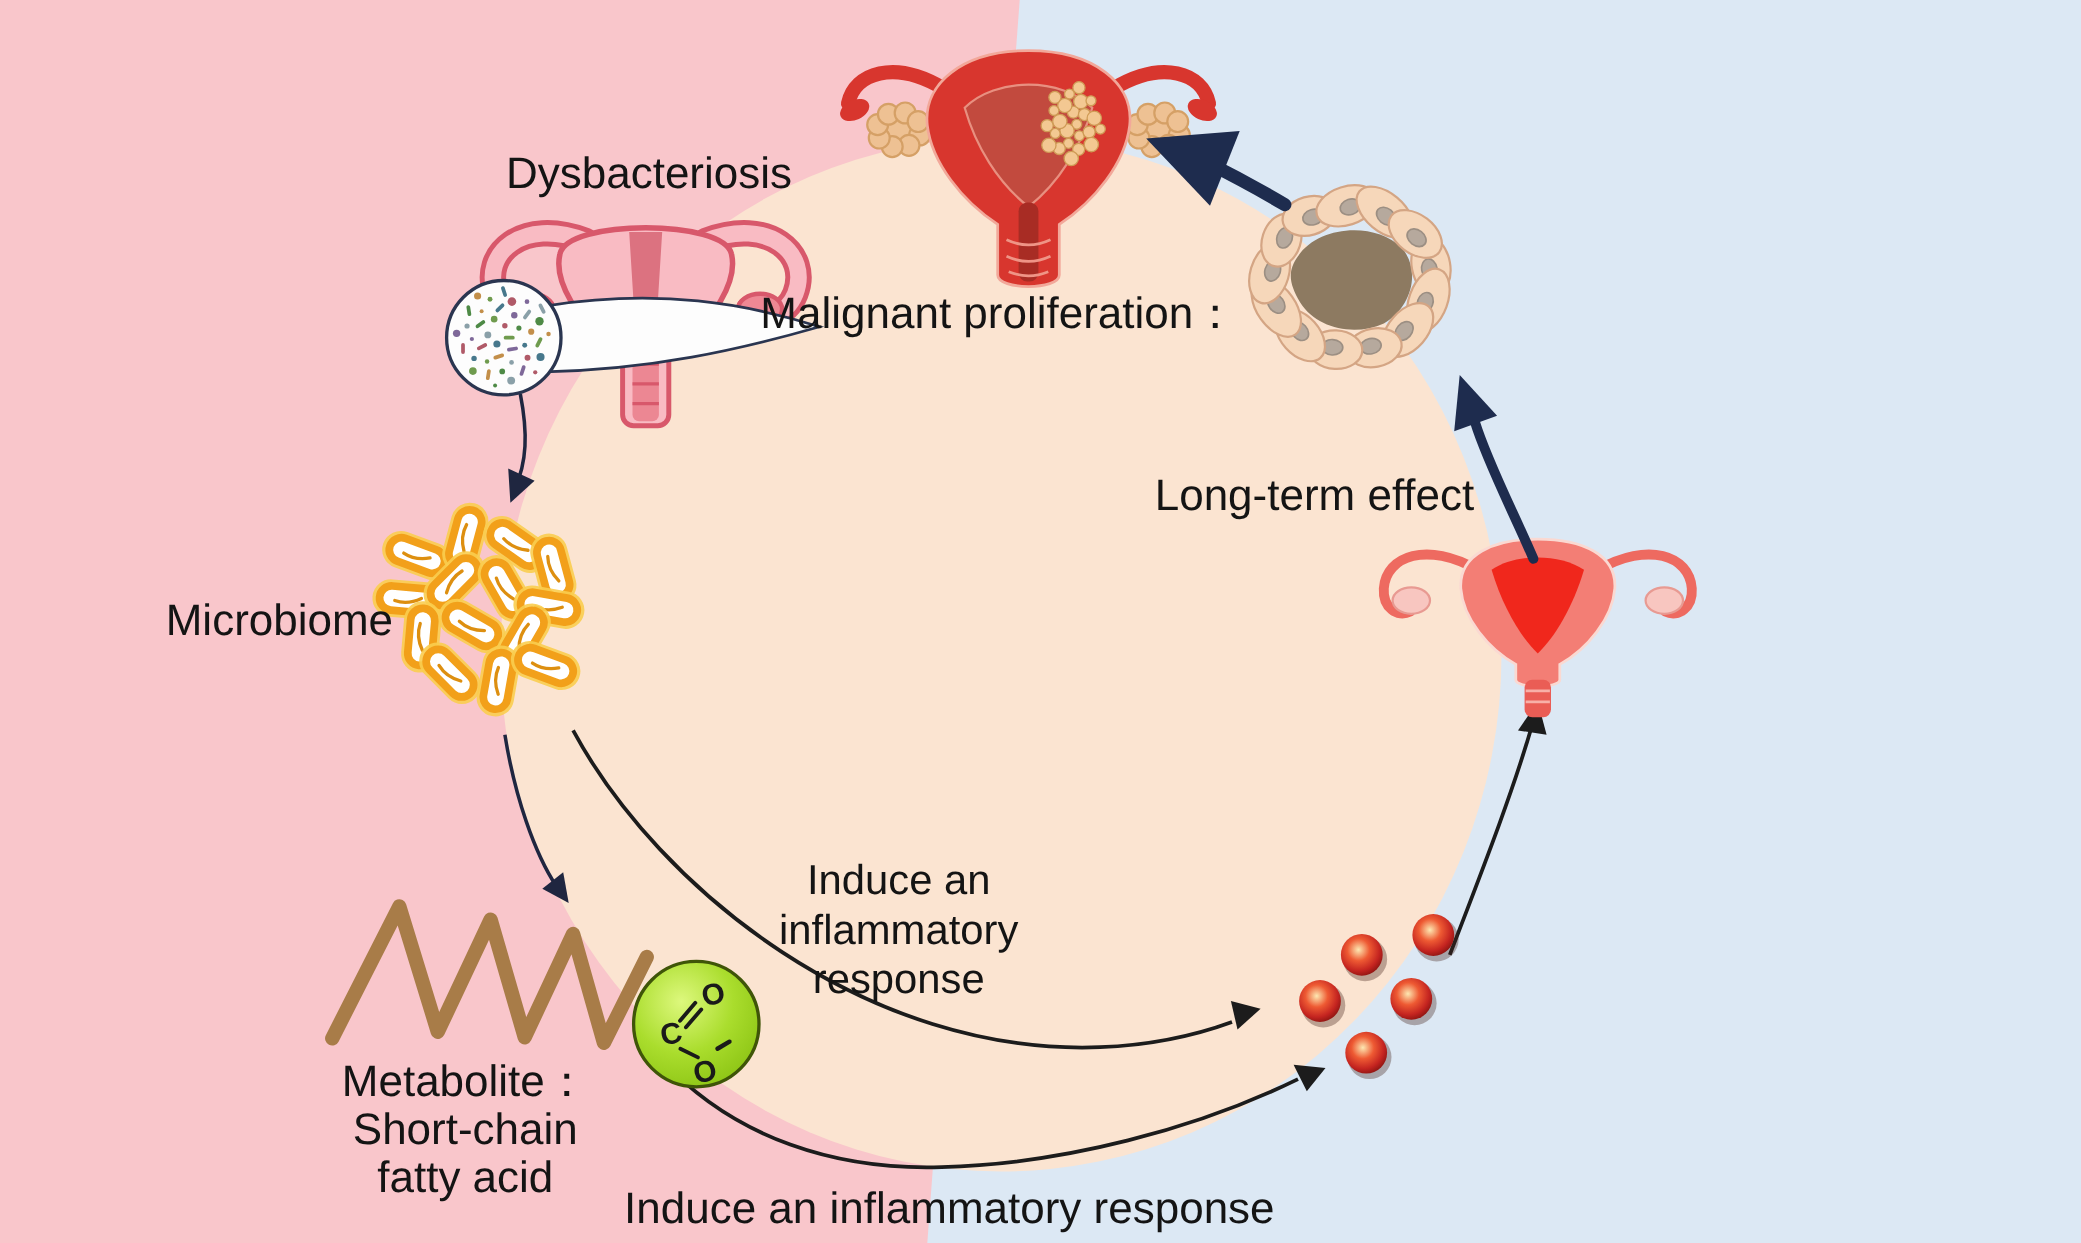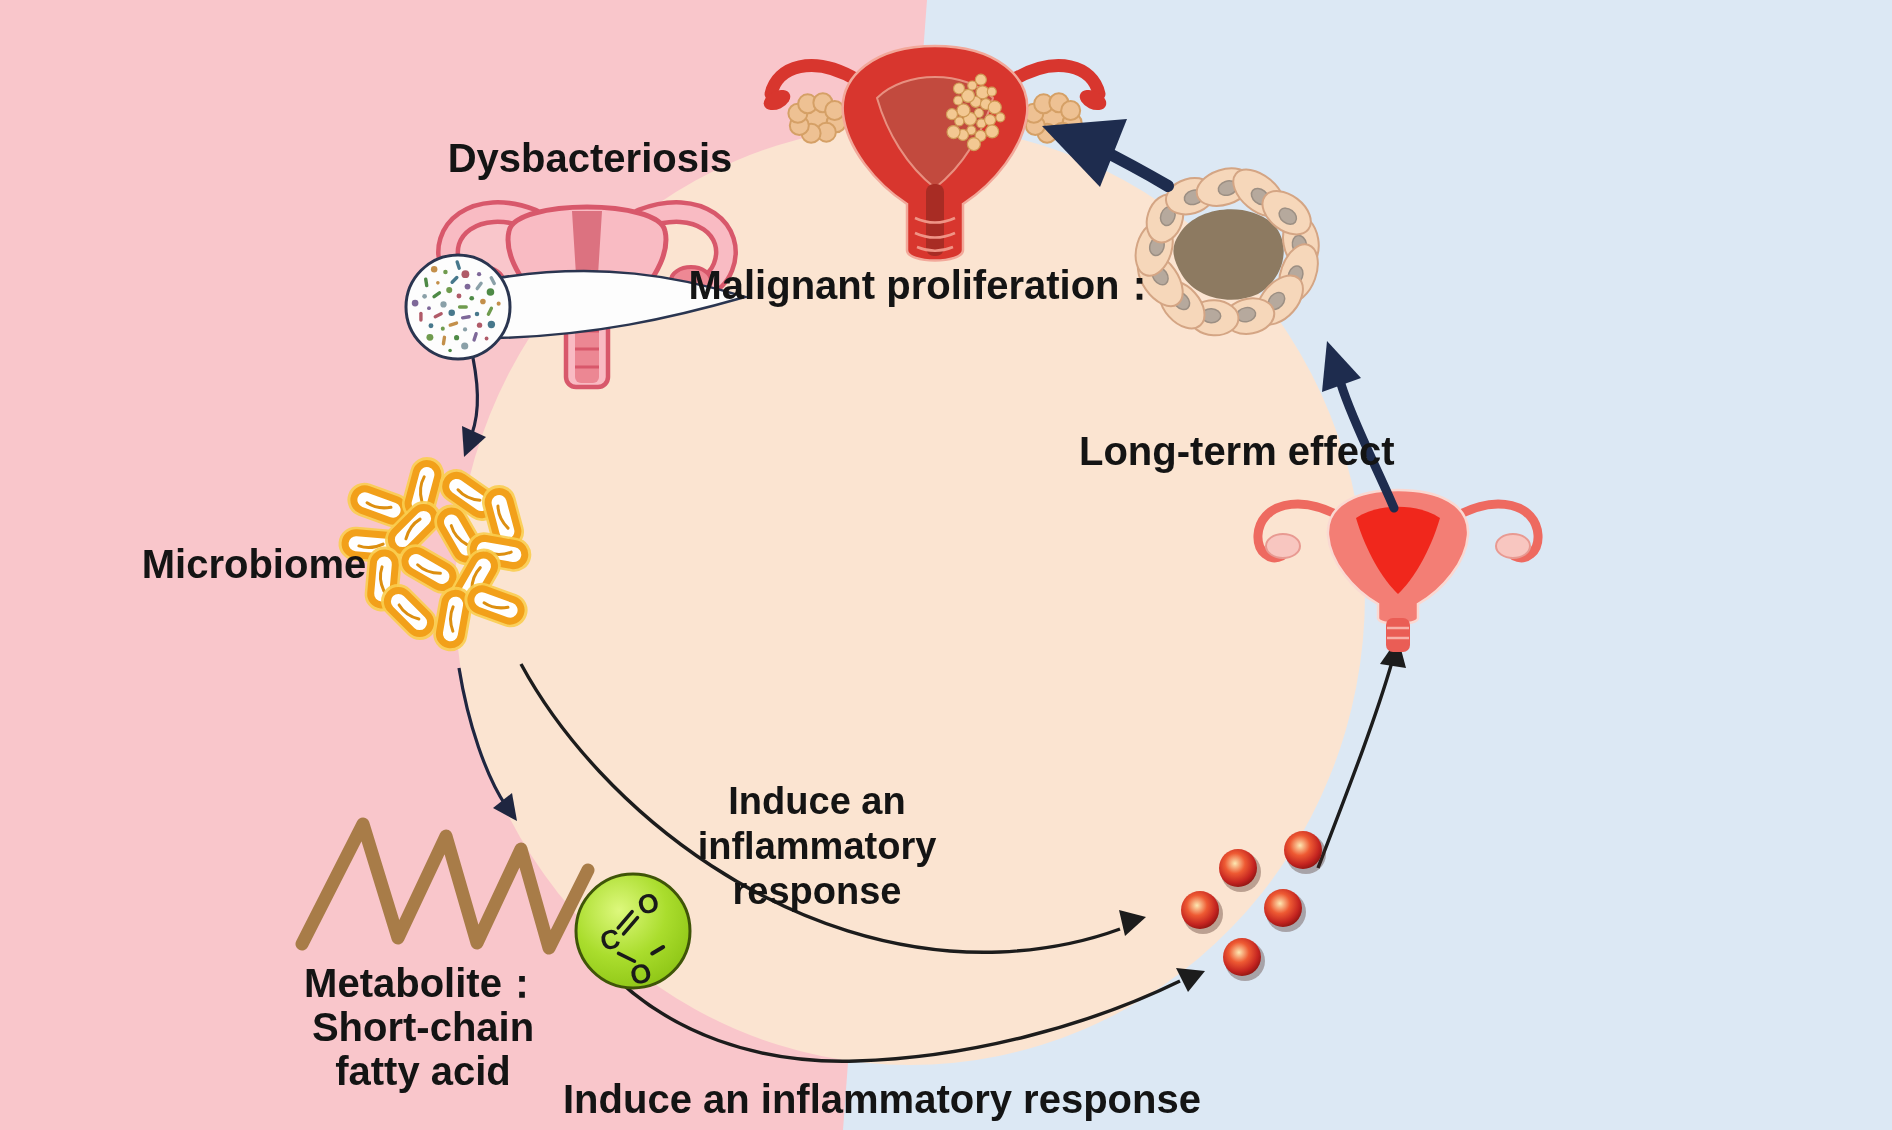--- a/index.html
+++ b/index.html
@@ -2,21 +2,21 @@
 <html><head>
 <meta charset="utf-8">
 <style>
   html,body{margin:0;padding:0;background:#fff;}
   #stage{
     position:relative;width:1892px;height:1130px;overflow:hidden;
     font-family:"Liberation Sans","DejaVu Sans",sans-serif;
   }
   #stage svg{position:absolute;left:0;top:0;}
   .lbl{
-    position:absolute;font-weight:bold;font-size:40px;line-height:45px;
+    position:absolute;font-weight:normal;font-size:40px;line-height:45px;
     color:#141414;text-align:center;letter-spacing:0px;white-space:nowrap;
   }
   .lbl.small{font-size:38px;}
 </style>
 </head>
 <body>
 
 <div id="stage">
 
 <svg width="1892" height="1130" viewBox="0 0 1892 1130">
@@ -356,26 +356,26 @@
     <path d="M1327,341 L1361,378 L1322,392 Z" fill="#1e2c4e"></path>
   </g>
   <g>
     <path d="M 1168,186 C 1134,166 1112,155 1096,147" fill="none" stroke="#1e2c4e" stroke-width="12" stroke-linecap="round"></path>
     <path d="M1042,126 L1127,119 L1100,187 Z" fill="#1e2c4e"></path>
   </g>
 </svg>
 
 <div class="lbl" style="left:390px;top:136px;width:400px">Dysbacteriosis</div>
 
-<div class="lbl" style="left:674px;top:263px;width:500px">
+<div class="lbl" style="left:658px;top:263px;width:500px">
   <div>Malignant proliferation：</div>
 </div>
 
 
-<div class="lbl" style="left:1079px;top:429px;width:310px">Long-term effect</div>
+<div class="lbl" style="left:1040px;top:429px;width:310px">Long-term effect</div>
 
 
 <div class="lbl" style="left:104px;top:542px;width:300px">Microbiome</div>
 
 <div class="lbl small" style="left:644px;top:779px;width:346px">
   <div>Induce an</div>
   <div>inflammatory</div>
   <div>response</div>
 </div>
 

